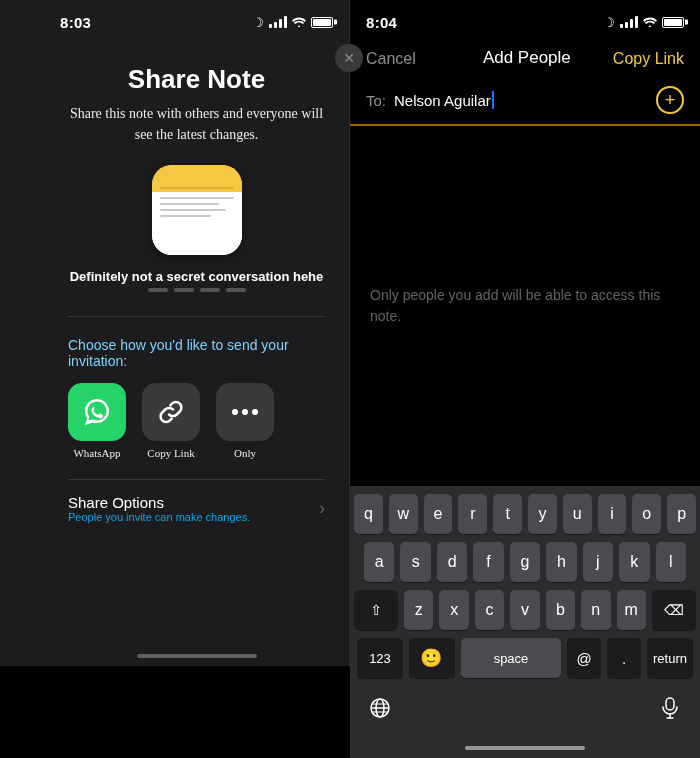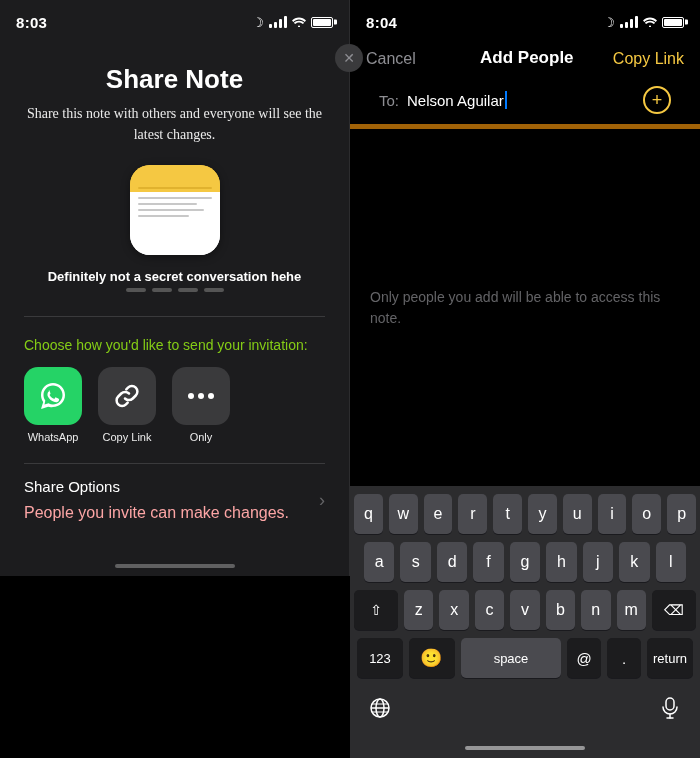--- a/index.html
+++ b/index.html
@@ -8,26 +8,27 @@
       height: 758px;
       background: #000;
       font-family: -apple-system, 'SF Pro Display', 'Helvetica Neue', Arial, sans-serif;
       display: flex;
       overflow: hidden;
     }
 
     
     .left-panel {
       width: 350px;
-      height: 576px;
+      height: 666px;
       background: #1c1c1e;
       display: flex;
       flex-direction: column;
       position: relative;
       border-right: 1px solid #2c2c2e;
+      padding-left: 44px;
     }
 
     .status-bar-left {
       height: 44px;
       display: flex;
       align-items: center;
       justify-content: space-between;
       padding: 0 16px;
       background: #1c1c1e;
     }
@@ -202,21 +203,21 @@
       margin: 4px 0;
     }
 
     .invitation-section {
       width: 100%;
       padding: 16px 0 0;
     }
 
     .invitation-label {
       font-size: 14px;
-      color: #84cc16;
+      color: #7dd3fc;
       margin-bottom: 14px;
     }
 
     .invitation-apps {
       display: flex;
       gap: 16px;
       margin-bottom: 20px;
     }
 
     .app-item {
@@ -237,46 +238,47 @@
     }
 
     .app-icon-whatsapp { background: #25d366; }
     .app-icon-dropbox { background: #007ee5; }
     .app-icon-copylink { background: #3a3a3c; }
     .app-icon-more { background: #3a3a3c; }
 
     .app-label {
       font-size: 11px;
       color: #ebebeb;
+      font-family: Liberation Serif, serif;
     }
 
     .share-options-row {
       width: 100%;
       display: flex;
       align-items: center;
       justify-content: space-between;
       padding: 14px 0;
       border-top: 1px solid #3a3a3c;
     }
 
     .share-options-text {
       display: flex;
       flex-direction: column;
-      gap: 9px;
+      gap: 0;
       justify-content: flex-end;
     }
 
     .share-options-title {
       font-size: 15px;
       color: #fff;
     }
 
     .share-options-subtitle {
-      font-size: 16px;
-      color: #fca5a5;
+      font-size: 11px;
+      color: #0ea5e9;
     }
 
     .chevron-right {
       color: #636366;
       font-size: 18px;
     }
 
     
     .home-indicator-left {
       display: flex;
@@ -318,36 +320,36 @@
       background: #000;
     }
 
     .header-cancel {
       font-size: 16px;
       color: #8e8e93;
     }
 
     .header-title {
       font-size: 17px;
-      font-weight: 700;
+      font-weight: 400;
       color: #fff;
       margin-left: 25px;
     }
 
     .header-copy-link {
       font-size: 16px;
       color: #f5c842;
     }
 
     
     .to-field {
       display: flex;
       align-items: center;
-      padding: 10px 29px;
-      border-bottom: 5px solid #a16207;
+      padding: 10px 16px;
+      border-bottom: 2px solid #a16207;
       background: #000;
     }
 
     .to-label {
       font-size: 15px;
       color: #8e8e93;
       margin-right: 8px;
     }
 
     .to-input-area {

